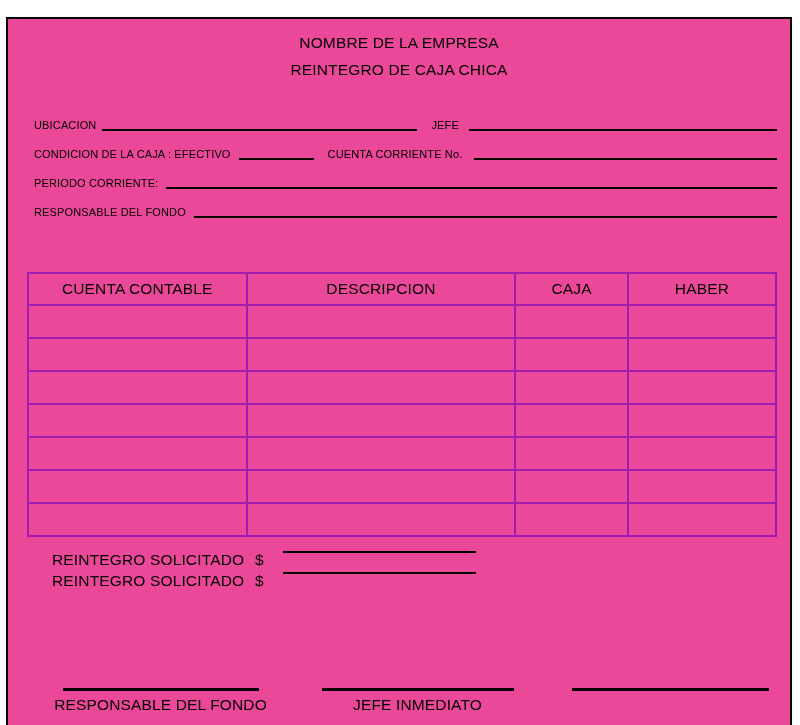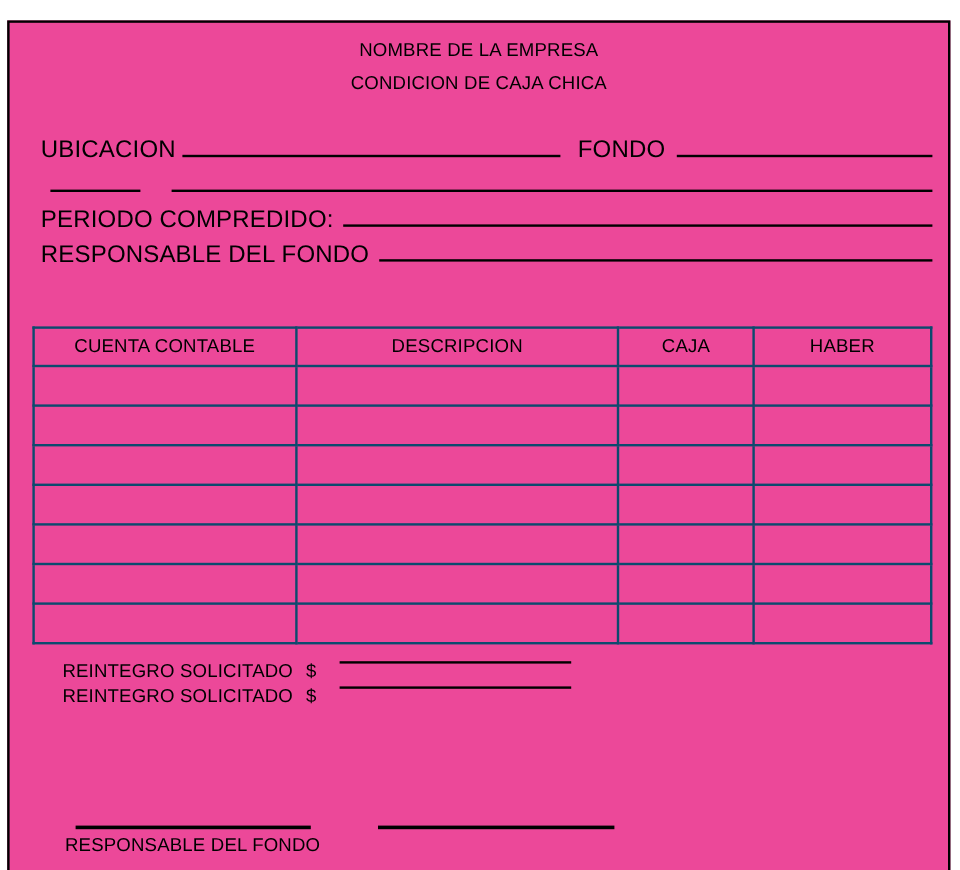--- a/index.html
+++ b/index.html
@@ -46,21 +46,21 @@
     padding-left: 26px;
     padding-right: 13px;
   }
   .field-row {
     display: flex;
     align-items: flex-end;
     height: 29px;
     white-space: nowrap;
   }
   .field-label {
-    font-size: 20px;
+    font-size: 11px;
     line-height: 18px;
     letter-spacing: .15px;
     text-align: center;
   }
   .rule {
     border-bottom: 2px solid #000000;
     height: 0;
     margin-bottom: 3px;
   }
   .gap-md { width: 14px; flex: 0 0 14px; }
@@ -74,21 +74,21 @@
 
   
   #entries-table {
     margin: 51px 19px 0 19px;
     border-collapse: collapse;
     width: 750px;
     table-layout: fixed;
   }
   #entries-table th,
   #entries-table td {
-    border: 2px solid #0c4a6e;
+    border: 2px solid #a21caf;
     height: 33px;
     padding: 0;
   }
   #entries-table th {
     font-size: 15.5px;
     font-weight: normal;
     letter-spacing: .15px;
     text-align: center;
     height: 32px;
   }
@@ -160,41 +160,43 @@
     white-space: nowrap;
   }
 </style>
 </head>
 <body>
 
 <div id="form-frame">
 
   <div class="title-block">
     <div class="title-line">NOMBRE DE LA EMPRESA</div>
-    <div class="title-line">CONDICION DE CAJA CHICA</div>
+    <div class="title-line">REINTEGRO DE CAJA CHICA</div>
   </div>
 
   <div class="fields">
 
     <div class="field-row">
       <span class="field-label">UBICACION</span>
       <span class="rule rule-ubicacion"></span>
       <span class="gap-md"></span>
-      <span class="field-label">FONDO</span>
+      <span class="field-label">JEFE</span>
       <span class="rule rule-fecha"></span>
     </div>
 
     <div class="field-row">
+      <span class="field-label">CONDICION DE LA CAJA : EFECTIVO</span>
       <span class="rule rule-efectivo"></span>
       <span class="gap-md"></span>
+      <span class="field-label">CUENTA CORRIENTE No.</span>
       <span class="rule rule-cuenta"></span>
     </div>
 
     <div class="field-row">
-      <span class="field-label">PERIODO COMPREDIDO:</span>
+      <span class="field-label">PERIODO CORRIENTE:</span>
       <span class="rule rule-periodo"></span>
     </div>
 
     <div class="field-row">
       <span class="field-label">RESPONSABLE DEL FONDO</span>
       <span class="rule rule-responsable"></span>
     </div>
 
   </div>
 
@@ -269,20 +271,24 @@
 
   </div>
 
   <div class="signatures">
 
     <div class="sig sig-1">
       <div class="sig-line"></div>
       <div class="sig-label">RESPONSABLE DEL FONDO</div>
     </div>
 
+    <div class="sig sig-2">
+      <div class="sig-line"></div>
+      <div class="sig-label">JEFE INMEDIATO</div>
+    </div>
 
     <div class="sig sig-3">
       <div class="sig-line"></div>
     </div>
 
   </div>
 
 </div>
 
 </body></html>

